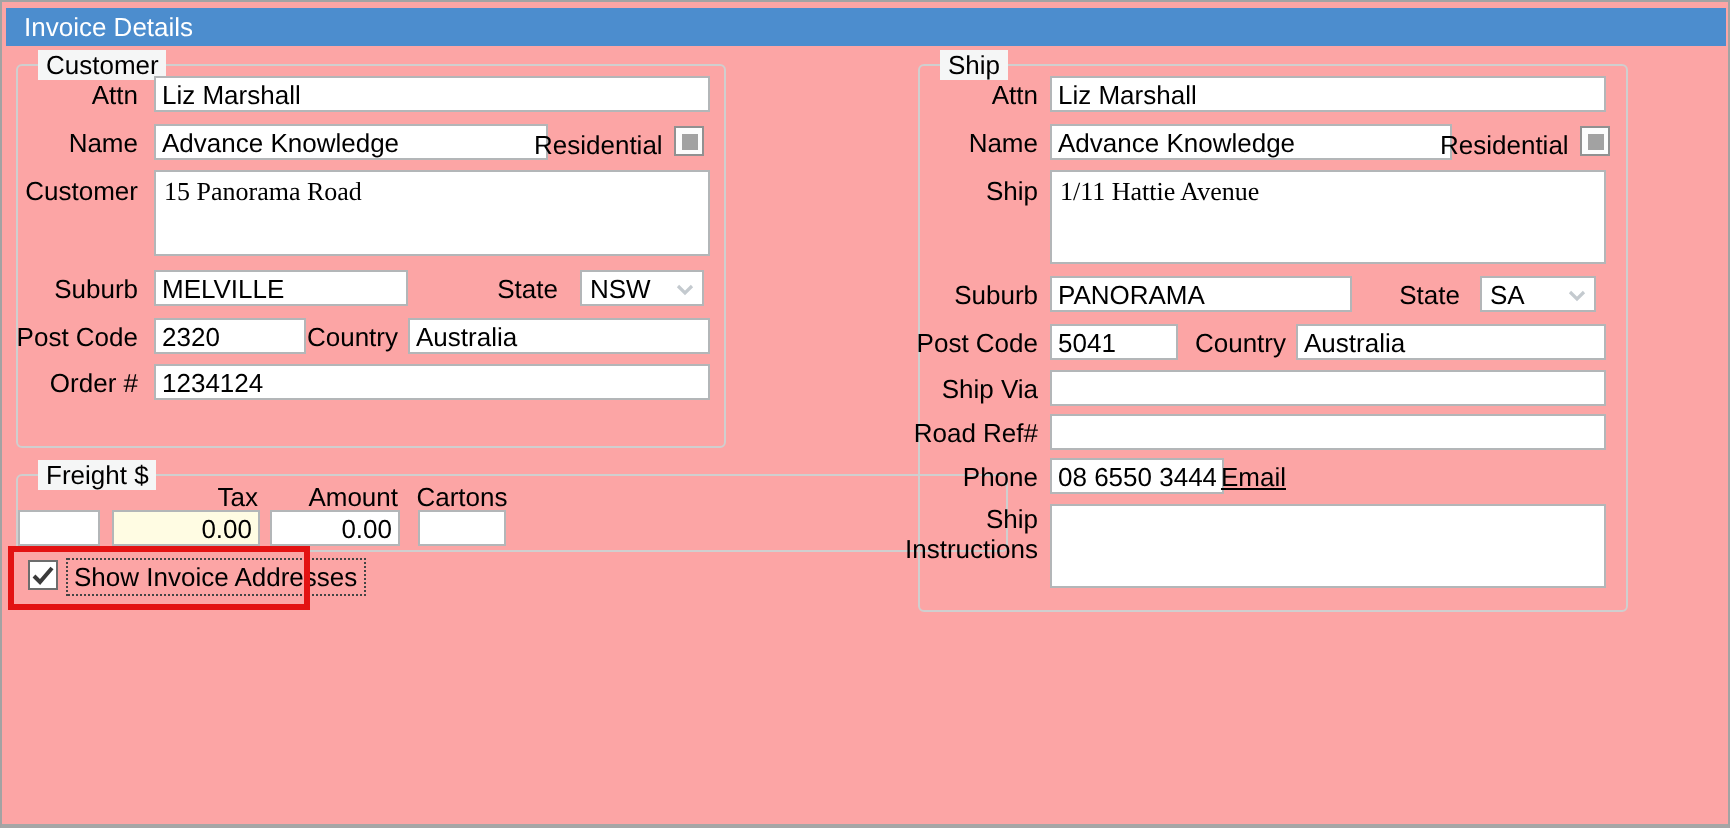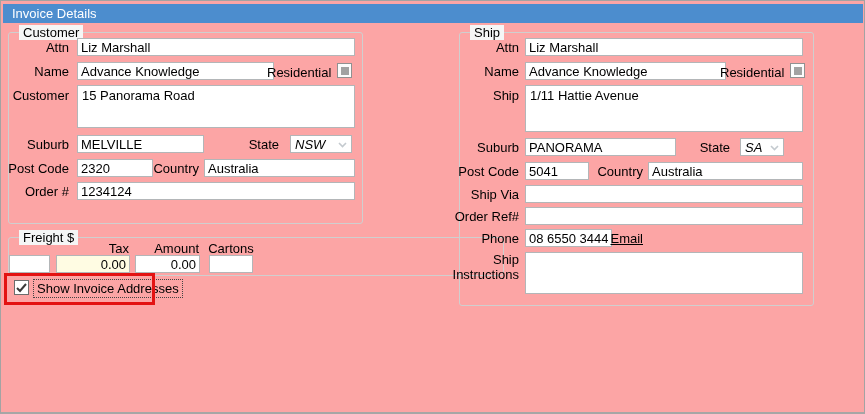--- a/index.html
+++ b/index.html
@@ -35,27 +35,27 @@
     position:absolute; height:18px;
     border:1px solid #b3b6b8; background:#fff;
     font-family:"Liberation Sans", sans-serif; font-size:13px; color:#000;
     padding:0 3px; outline:none;
   }
   .fld.num { text-align:right; }
   .fld.tax { background:#fffce3; }
 
   .area {
     position:absolute; border:1px solid #b3b6b8; background:#fff;
-    font-family:Liberation Sans, sans-serif; font-size:13px; color:#000;
+    font-family:Liberation Serif, serif; font-size:13px; color:#000;
     padding:2px 4px; resize:none; outline:none; overflow:hidden; line-height:15px;
   }
 
   .combo {
     position:absolute; height:18px; border:1px solid #b3b6b8; background:#fff;
-    display:flex; align-items:center; padding-left:4px;font-style:italic;
+    display:flex; align-items:center; padding-left:4px;
   }
   .combo .arrow {
     position:absolute; right:2px; top:2px; width:14px; height:13px;
     display:flex; align-items:center; justify-content:center;
   }
 
   .chk {
     position:absolute; width:15px; height:15px;
     border:1px solid #919191; background:#fcfcfc;
     display:flex; align-items:center; justify-content:center;
@@ -162,38 +162,38 @@
   <div class="chk" style="left:789px; top:62px;">
       <span class="inner"></span>
     </div>
 
   <div class="lbl" style="left:430px; top:87px; width:88px;">Ship</div>
   <textarea class="area" style="left: 524px; top: 84px; width: 278px; height: 47px;">1/11 Hattie Avenue</textarea>
 
   <div class="lbl" style="left:430px; top:139px; width:88px;">Suburb</div>
   <input class="fld" style="left: 524px; top: 137px; width: 151px;" value="PANORAMA">
   <div class="lbl" style="left:681px; top:139px; width:48px;">State</div>
-  <div class="combo" style="left:739px; top:137px; width:44px;">
+  <div class="combo" style="left:739px; top:137px; width:58px;">
     <span>SA</span>
     <span class="arrow">
       <svg width="9" height="6" viewBox="0 0 9 6">
           <polyline points="1,1 4.5,4.5 8,1" fill="none" stroke="#c4cacf" stroke-width="1.6"></polyline>
         </svg>
     </span>
   </div>
 
   <div class="lbl" style="left:430px; top:163px; width:88px;">Post Code</div>
   <input class="fld" style="left: 524px; top: 161px; width: 64px;" value="5041">
   <div class="lbl" style="left:592px; top:163px; width:50px;">Country</div>
   <input class="fld" style="left: 647px; top: 161px; width: 155px;" value="Australia">
 
   <div class="lbl" style="left:430px; top:186px; width:88px;">Ship Via</div>
   <input class="fld" style="left: 524px; top: 184px; width: 278px;" value="">
 
-  <div class="lbl" style="left:430px; top:208px; width:88px;">Order Ref#</div>
+  <div class="lbl" style="left:430px; top:208px; width:88px;">Road Ref#</div>
   <input class="fld" style="left: 524px; top: 206px; width: 278px;" value="">
 
   <div class="lbl" style="left:430px; top:230px; width:88px;">Phone</div>
   <input class="fld" style="left: 524px; top: 228px; width: 87px;" value="08 6550 3444">
   <div class="lbl" style="left:594px; top:230px; width:48px;text-decoration:underline;">Email</div>
 
   <div class="lbl2" style="left:430px; top:251px; width:88px;">Ship Instructions</div>
   <textarea class="area" style="left: 524px; top: 251px; width: 278px; height: 42px;"></textarea>
 
 </div>

